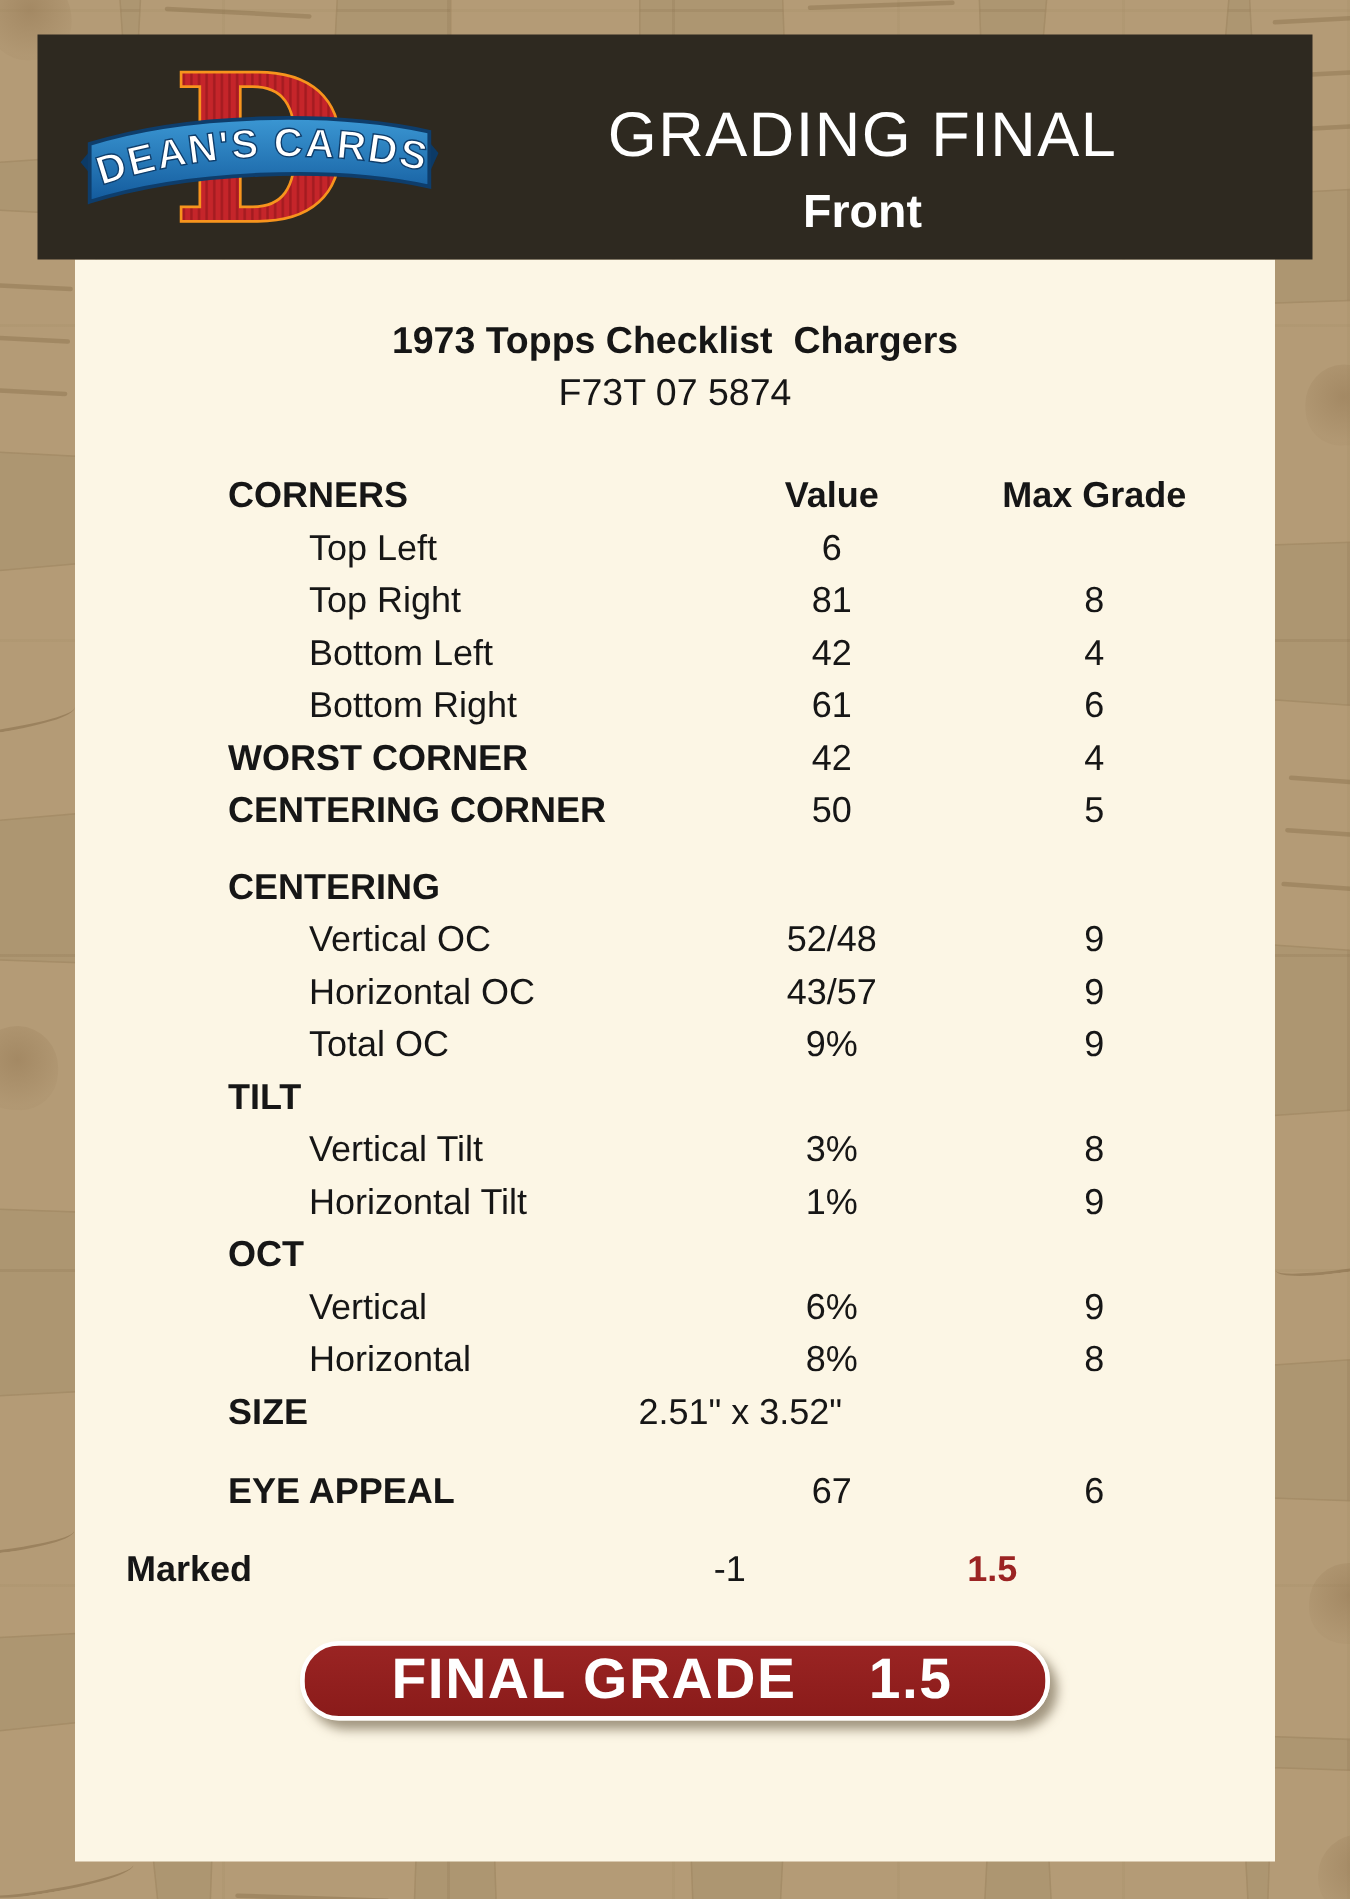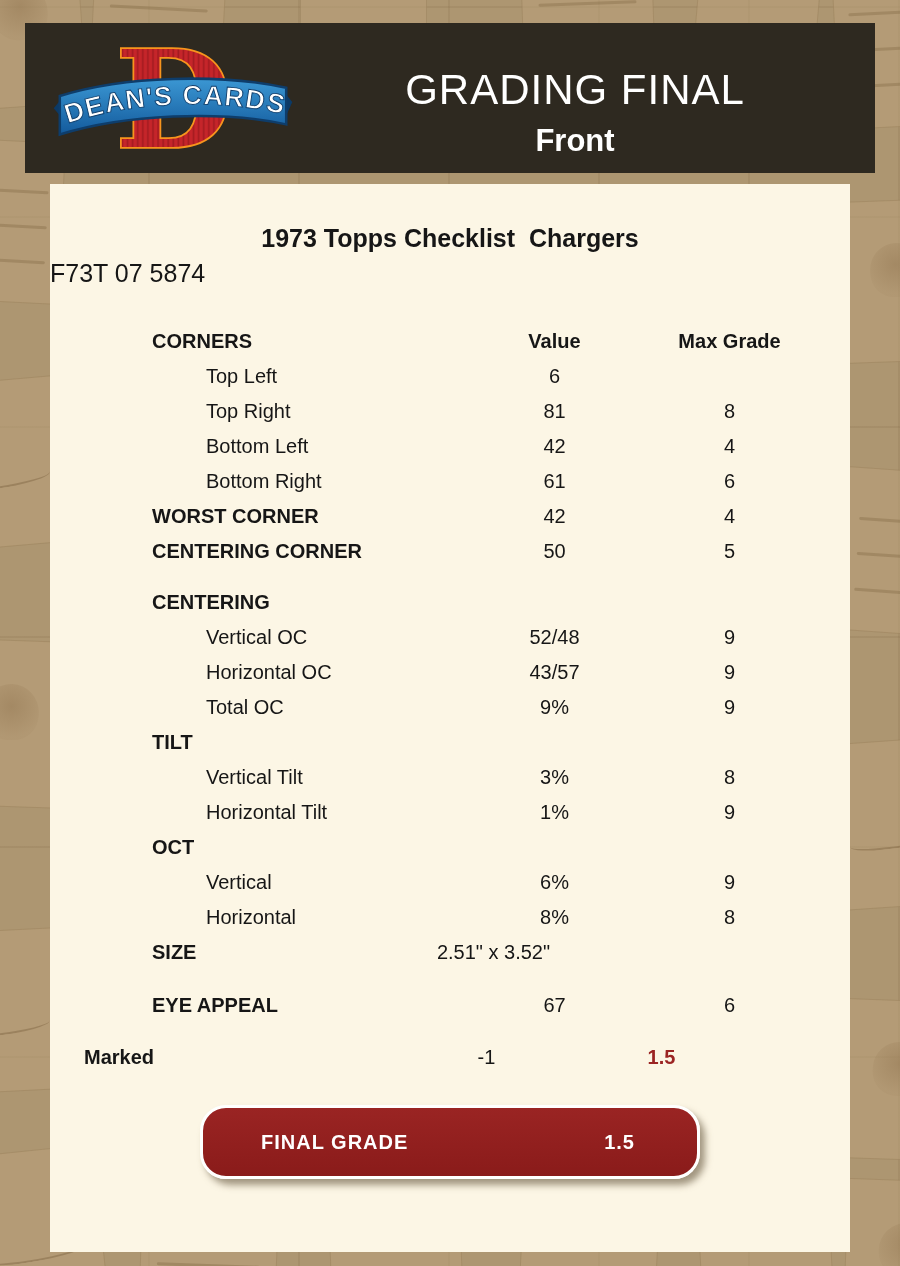--- a/index.html
+++ b/index.html
@@ -29,44 +29,44 @@
     position:absolute;left:25px;top:23px;width:850px;height:150px;
     background:#2e2920;z-index:3;
   }
   .logo-wrap{position:absolute;left:28px;top:10px;width:240px;height:132px;}
   .bar-titles{position:absolute;left:250px;right:0;top:45px;text-align:center;color:#ffffff;}
   .bar-title{font-size:42px;line-height:44px;letter-spacing:1px;font-weight:400;}
   .bar-subtitle{font-size:31px;line-height:34px;margin-top:12px;font-weight:700;}
 
   
   .panel{
-    position:absolute;left:50px;top:184px;width:800px;height:1068px;
+    position:absolute;left:50px;top:173px;width:800px;height:1068px;
     background:#fcf6e5;z-index:2;color:#161616;
     padding-top:40px;box-sizing:border-box;
   }
   .card-title{font-size:25px;font-weight:bold;text-align:center;line-height:28px;white-space:pre;}
-  .card-code{font-size:25px;text-align:left;line-height:35px;margin-top:4px;}
+  .card-code{font-size:25px;text-align:center;line-height:35px;margin-top:4px;}
 
   .grade-table{margin-top:33px;}
-  .row{display:grid;grid-template-columns:300px 205px 145px;padding-left:102px;height:35px;align-items:center;font-size:20px;}
+  .row{display:grid;grid-template-columns:300px 205px 145px;padding-left:102px;height:35px;align-items:center;font-size:24px;}
   .row .lbl{text-align:left;white-space:nowrap;}
   .row .lbl.indent{padding-left:54px;}
   .row .val,.row .max{text-align:center;white-space:nowrap;}
   .bold{font-weight:bold;}
   .red{color:#9b2423;font-weight:bold;}
   .val.wide{position:relative;left:-61px;}
 
   
   .final-grade{
-    width:500px;height:74px;margin:30px auto 0 auto;
+    width:500px;height:53px;margin:30px auto 0 auto;
     background:linear-gradient(#9a2423,#8a1b1a);
     border:3px solid #ffffff;border-radius:26px;box-sizing:border-box;
     box-shadow:5px 6px 7px rgba(100,85,60,.6);
     display:flex;align-items:center;justify-content:space-between;
-    padding:0 62px 0 58px;color:#ffffff;font-size:20px;font-weight:bold;letter-spacing:1px;
+    padding:0 62px 0 58px;color:#ffffff;font-size:38px;font-weight:bold;letter-spacing:1px;
     cursor:default;
   }
 </style>
 </head>
 <body>
 
 <div class="bg-collage" id="collage">
     <div class="bg-card" style="left: -40px; top: -60px; width: 120px; height: 165px; transform: rotate(-4deg);">
       <div class="ph-face"></div>
     </div>

